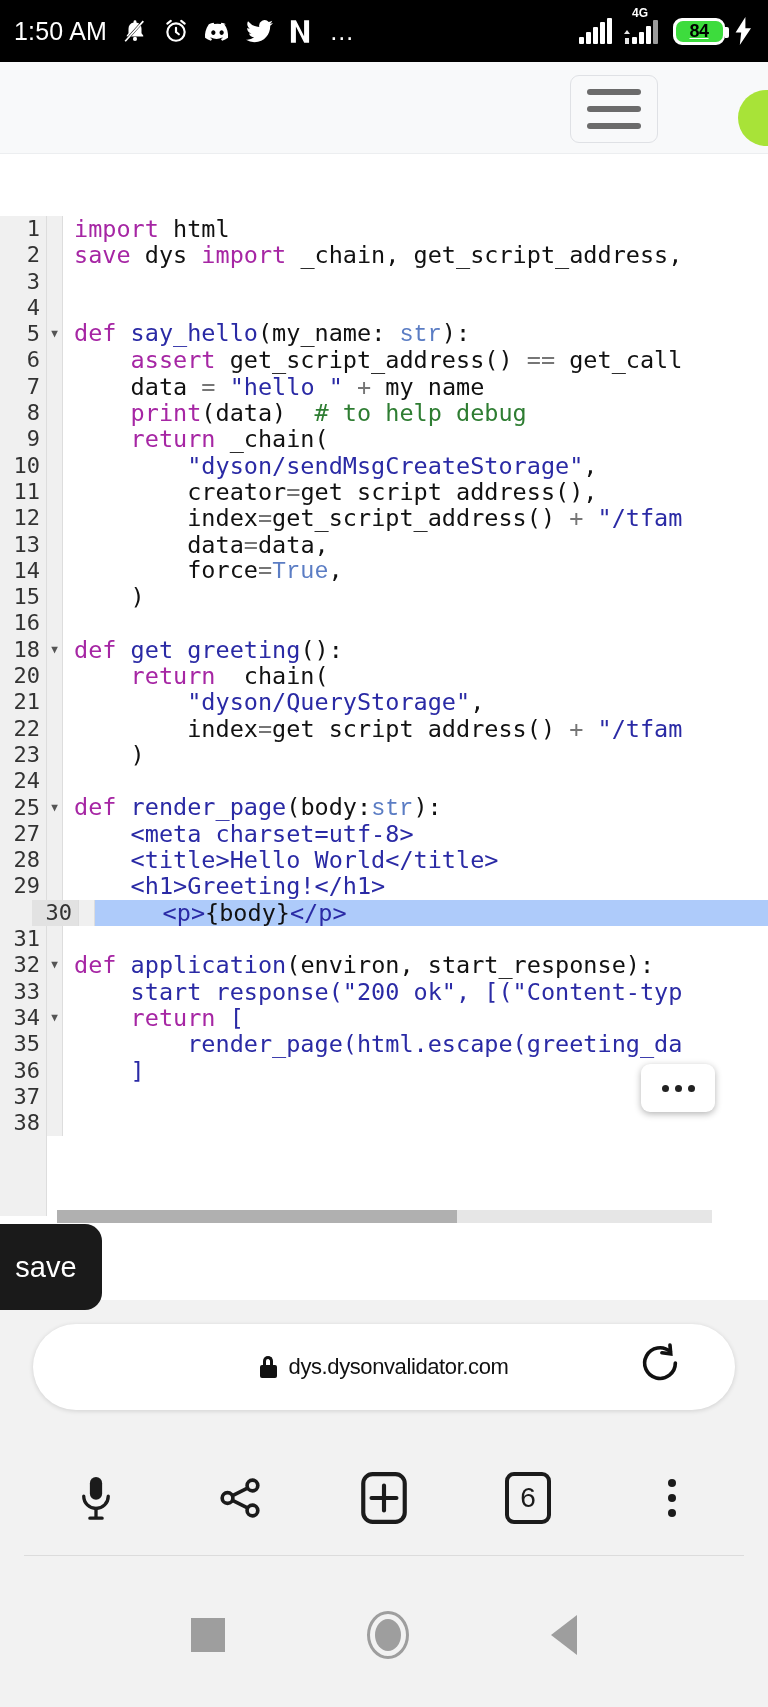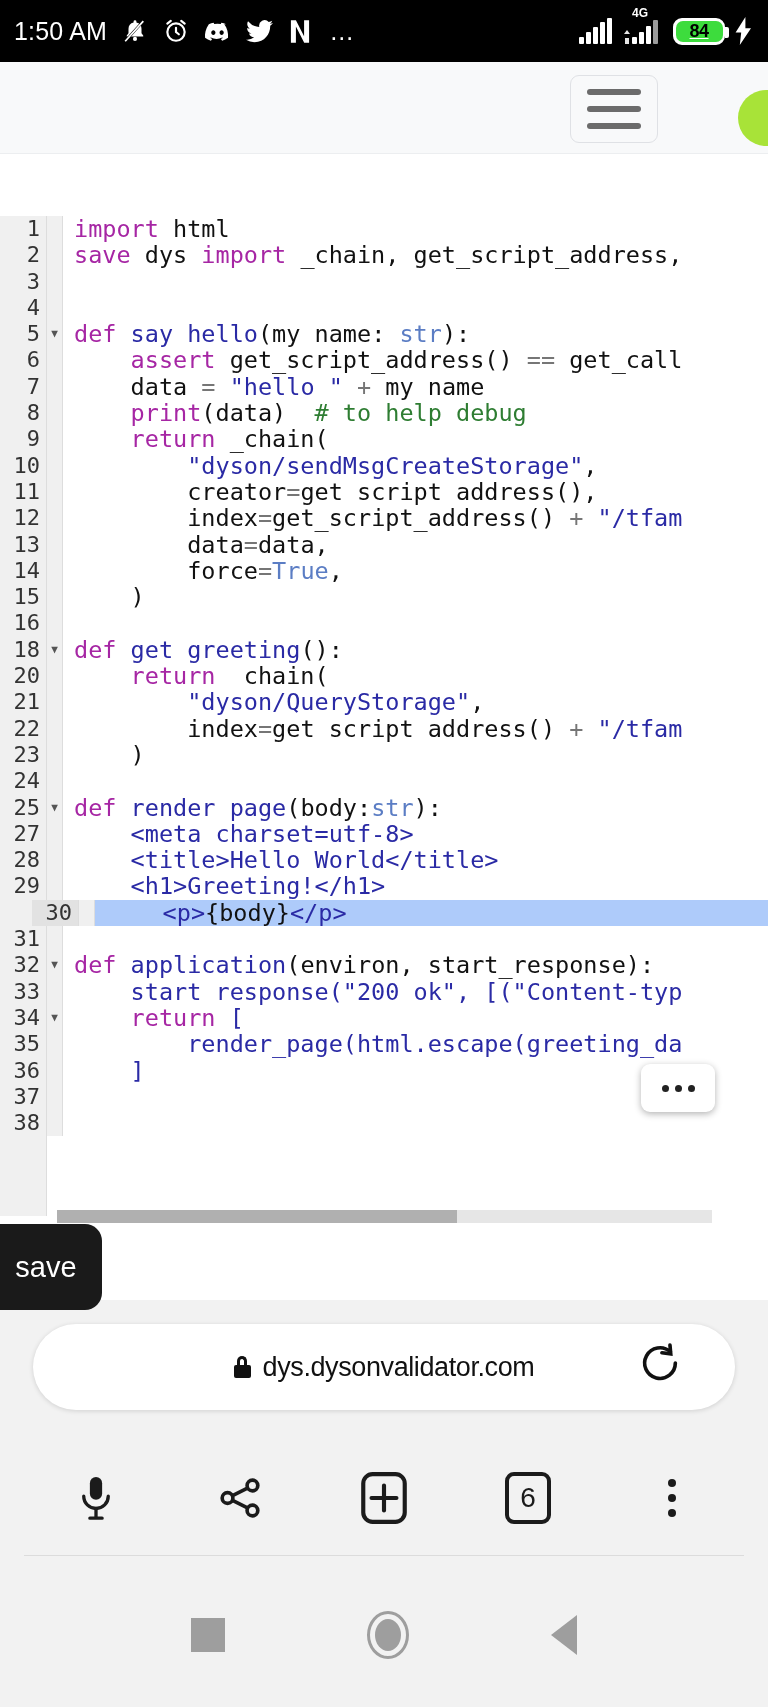--- a/index.html
+++ b/index.html
@@ -80,21 +80,21 @@
           height:26.3px; border-right:1px solid #ddd; }
   .fold.blank { color:transparent; }
   .code { padding-left:11px; color:#24292e; flex:1; overflow:hidden; }
 
   
   .kw   { color:#a626a4; }        
   .fn   { color:#2a2aa5; }        
   .str  { color:#2a2aa5; }        
   .cmt  { color:#2e7d32; }        
   .op   { color:#767676; }        
-  .typ  { color:#5b7dc4; }        
+  .typ  { color:#5b7dc4;font-family:Liberation Mono, monospace; }        
   .pl   { color:#111111; }
 
   .dots-btn {
     position:absolute; right:53px; top:1002px; width:74px; height:48px;
     background:#ffffff; border-radius:9px; box-shadow:0 2px 7px rgba(0,0,0,.30);
     display:flex; align-items:center; justify-content:center; gap:6px; z-index:25;
   }
   .dots-btn i { width:7px; height:7px; background:#222; border-radius:50%; display:block; }
 
   .hscroll {
@@ -124,21 +124,21 @@
     position:absolute; left:33px; right:33px; top:24px; height:86px;
     background:#ffffff; border-radius:43px;
     box-shadow:0 1px 5px rgba(0,0,0,.14);
     display:flex; align-items:center; justify-content:center;
   }
   .omni-inner { display:flex; align-items:center; gap:12px; }
   .lock { width:17px; height:22px; position:relative; }
   .lock-body { position:absolute; bottom:0; width:17px; height:13px; background:#111; border-radius:2px; }
   .lock-sh { position:absolute; top:0; left:3.5px; width:10px; height:10px;
              border:3px solid #111; border-bottom:none; border-radius:5px 5px 0 0; }
-  .url { font-size:27px; color:#111; letter-spacing:-.4px; }
+  .url { font-size:22px; color:#111; letter-spacing:-.4px; }
   .reload { position:absolute; right:52px; top:50%; transform:translateY(-50%); }
 
   .toolbar {
     position:absolute; left:0; right:0; top:140px; height:115px;
     display:flex; align-items:center; justify-content:space-around; padding:0 24px;
   }
   .tb-item { width:78px; height:78px; display:flex; align-items:center; justify-content:center; }
   .tabcount {
     width:46px; height:52px; border:4px solid #1b1b1b; border-radius:9px;
     display:flex; align-items:center; justify-content:center;

